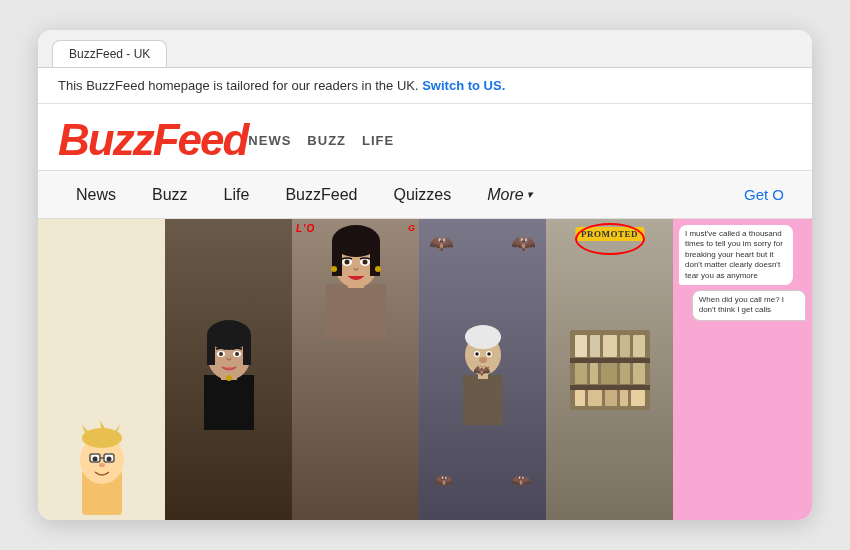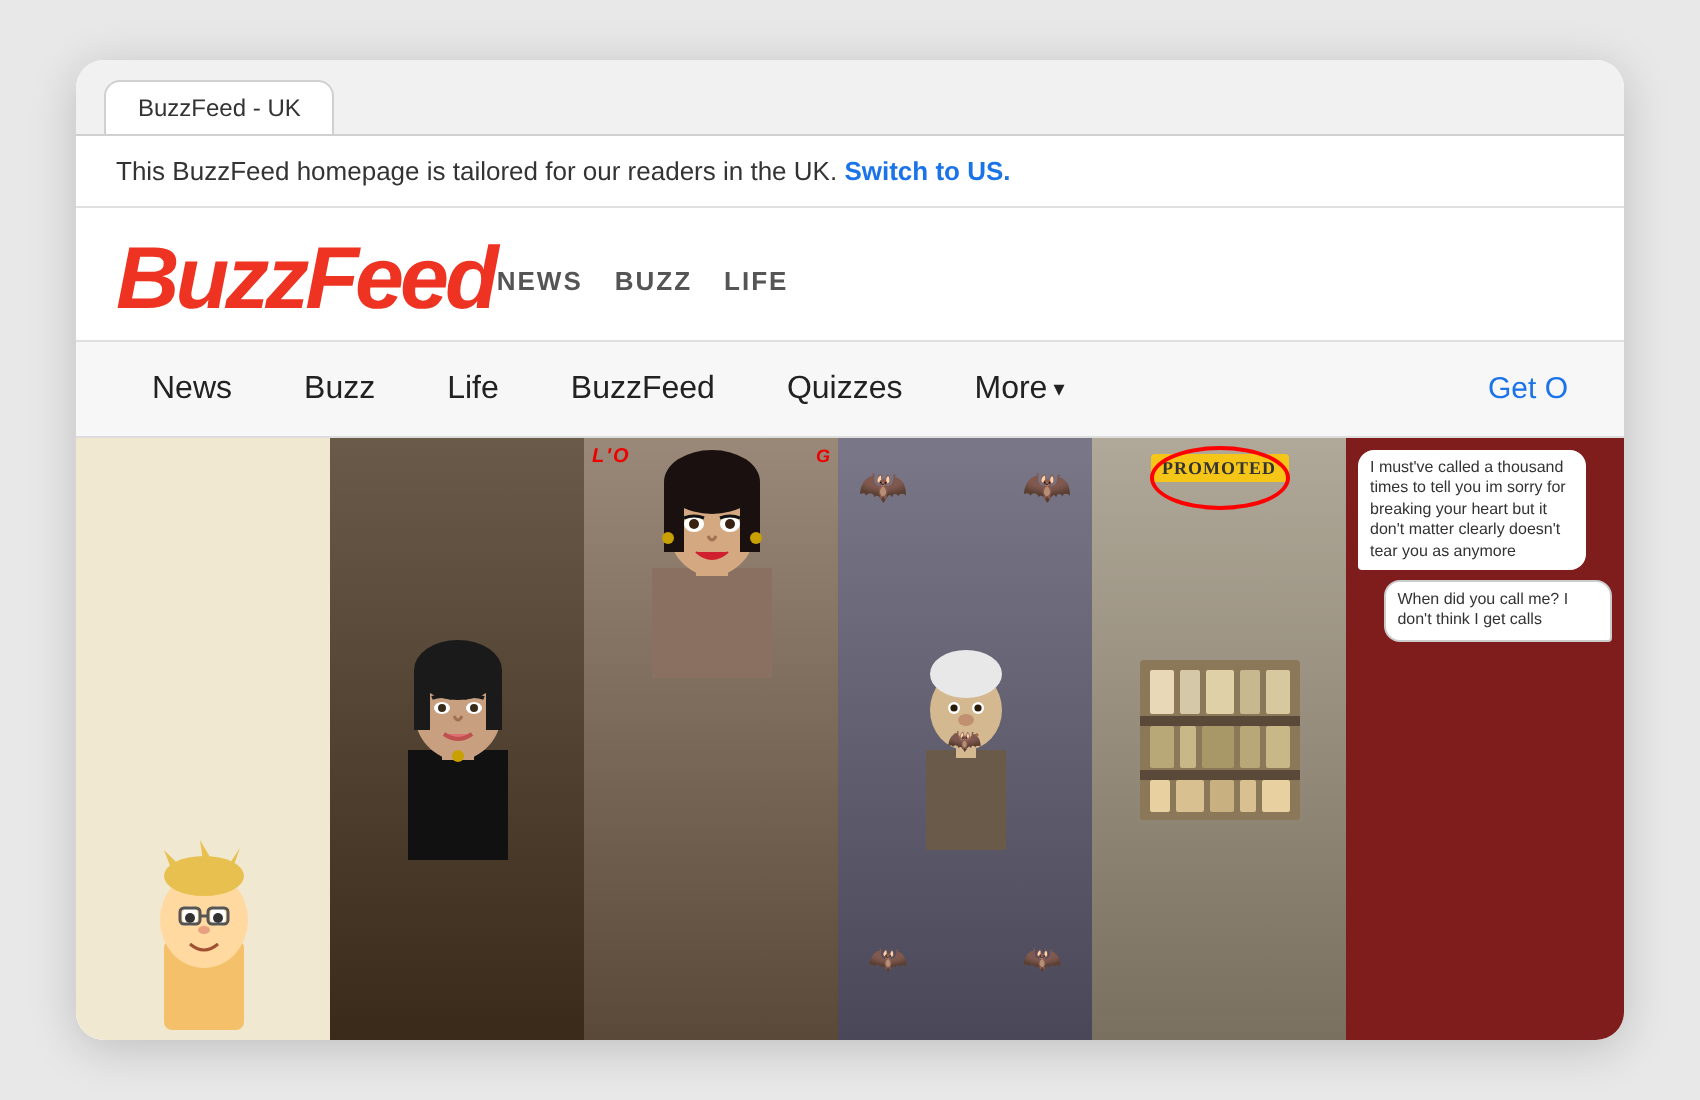--- a/index.html
+++ b/index.html
@@ -118,20 +118,21 @@
       display: flex;
       align-items: center;
       font-weight: 400;
       white-space: nowrap;
     }
 
     .nav-more {
       display: flex;
       align-items: center;
       gap: 3px;
+      font-style: italic;
     }
 
     .chevron {
       font-size: 11px;
     }
 
     .nav-cta {
       margin-left: auto;
       color: #1a73e8;
       font-size: 15px;
@@ -417,21 +418,21 @@
           <rect x="73" y="43" width="12" height="21" fill="#c8b888" rx="1"></rect>
 
           <rect x="15" y="70" width="10" height="16" fill="#e8d0a0" rx="1"></rect>
           <rect x="28" y="70" width="14" height="16" fill="#d8c090" rx="1"></rect>
           <rect x="45" y="70" width="12" height="16" fill="#c8b080" rx="1"></rect>
           <rect x="60" y="70" width="8" height="16" fill="#d8c090" rx="1"></rect>
           <rect x="71" y="70" width="14" height="16" fill="#e8d0a0" rx="1"></rect>
         </svg>
       </div>
 
-      <div class="thumb" style="background:#7f1d1d; display:flex; flex-direction:column; padding:6px; gap:5px; overflow:hidden; min-width:0; flex:1;">
+      <div class="thumb" style="background:#f9a8d4; display:flex; flex-direction:column; padding:6px; gap:5px; overflow:hidden; min-width:0; flex:1;">
         <div class="chat-bubble-left">
           <span>I must've called a thousand times to tell you im sorry for breaking your heart but it don't matter clearly doesn't tear you as anymore</span>
         </div>
         <div class="chat-bubble-right" style="background:#fff; border:1px solid #ccc;">
           <span>When did you call me? I don't think I get calls</span>
         </div>
       </div>
 
     </div>
   </div>

